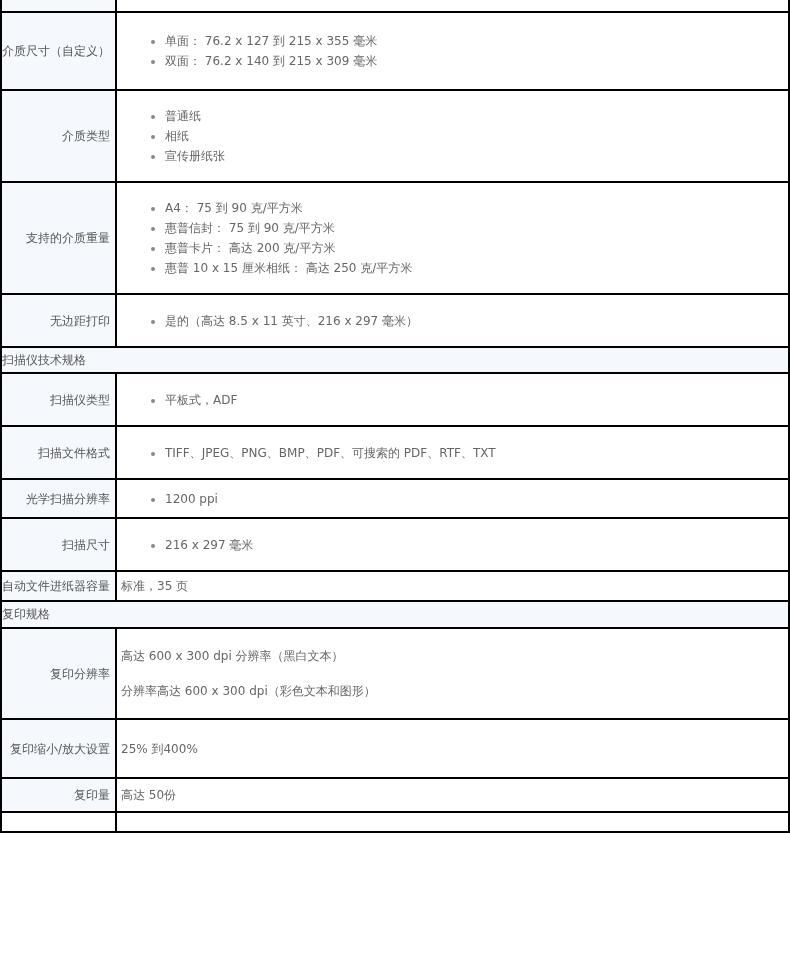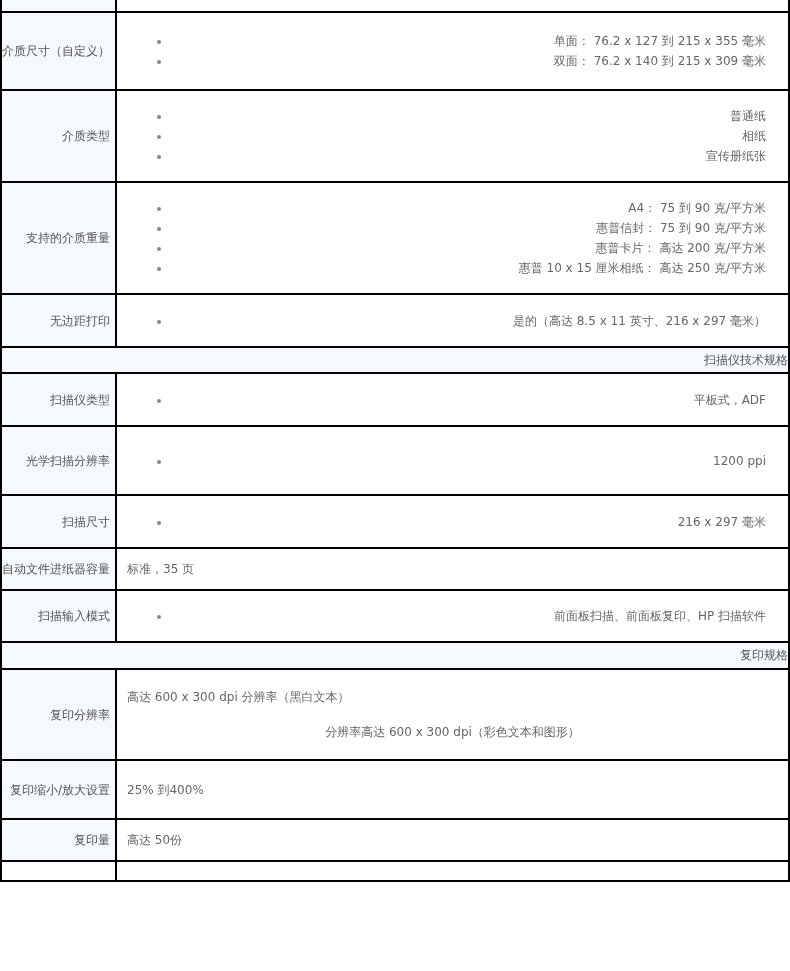--- a/index.html
+++ b/index.html
@@ -2,27 +2,27 @@
 <html><head>
   <meta charset="utf-8">
   <style>
     html, body { margin: 0; padding: 0; background: #ffffff; }
     body { width: 790px; height: 971px; overflow: hidden; position: relative;
            font-family: "DejaVu Sans", "Liberation Sans", sans-serif; font-size: 12px; color: #666666; }
     table.specs { position: absolute; left: 0; top: -3px; width: 790px; border-collapse: collapse; table-layout: fixed; }
     table.specs td { border: 2px solid #000000; padding: 0; vertical-align: middle; }
     td.label { width: 108px; background: #f5f9fd; text-align: right; padding-right: 5px !important; color: #555555; line-height: 20px; }
     td.value { background: #ffffff; color: #666666; line-height: 20px; }
-    td.section { background: #f5f9fd; text-align: right; color: #555555; height: 23px; }
-    ul { margin: 14px; padding: 0 8px 0 40px; list-style: none; text-align: right; }
+    td.section { background: #f5f9fd; text-align: left; color: #555555; height: 23px; }
+    ul { margin: 8px; padding: 0 8px 0 40px; list-style: none; }
     ul li { position: relative; line-height: 20px; }
     ul li::before { content: ""; position: absolute; left: -14px; top: 9px; width: 4px; height: 4px; border-radius: 50%; background: #888888; }
     .plain { padding-left: 5px; }
-    .plain p { margin: 10px; line-height: 20px; }
-    .plain p + p { margin-top: 15px; text-align: center; }
+    .plain p { margin: 4px; line-height: 20px; }
+    .plain p + p { margin-top: 15px; }
   </style>
 </head>
 <body>
 
 <table class="specs">
   <tbody>
     <tr style="height:14px">
       <td class="label"></td>
       <td class="value"></td>
     </tr>
@@ -76,22 +76,30 @@
 
     <tr style="height:53px">
       <td class="label">扫描仪类型</td>
       <td class="value">
         <ul>
           <li>平板式，ADF</li>
         </ul>
       </td>
     </tr>
 
+    <tr style="height:53px">
+      <td class="label">扫描文件格式</td>
+      <td class="value">
+        <ul>
+          <li>TIFF、JPEG、PNG、BMP、PDF、可搜索的 PDF、RTF、TXT</li>
+        </ul>
+      </td>
+    </tr>
 
-    <tr style="height:69px">
+    <tr style="height:39px">
       <td class="label">光学扫描分辨率</td>
       <td class="value">
         <ul>
           <li>1200 ppi</li>
         </ul>
       </td>
     </tr>
 
     <tr style="height:53px">
       <td class="label">扫描尺寸</td>
@@ -103,28 +111,20 @@
     </tr>
 
     <tr style="height:30px">
       <td class="label">自动文件进纸器容量</td>
       <td class="value plain">
         <p>标准，35 页</p>
       </td>
     </tr>
 
 
-    <tr style="height:52px">
-      <td class="label">扫描输入模式</td>
-      <td class="value">
-        <ul>
-          <li>前面板扫描、前面板复印、HP 扫描软件</li>
-        </ul>
-      </td>
-    </tr>
 
     <tr style="height:27px">
       <td class="section" colspan="2">复印规格</td>
     </tr>
 
     <tr style="height:91px">
       <td class="label">复印分辨率</td>
       <td class="value plain">
         <p>高达 600 x 300 dpi 分辨率（黑白文本）</p>
         <p>分辨率高达 600 x 300 dpi（彩色文本和图形）</p>

